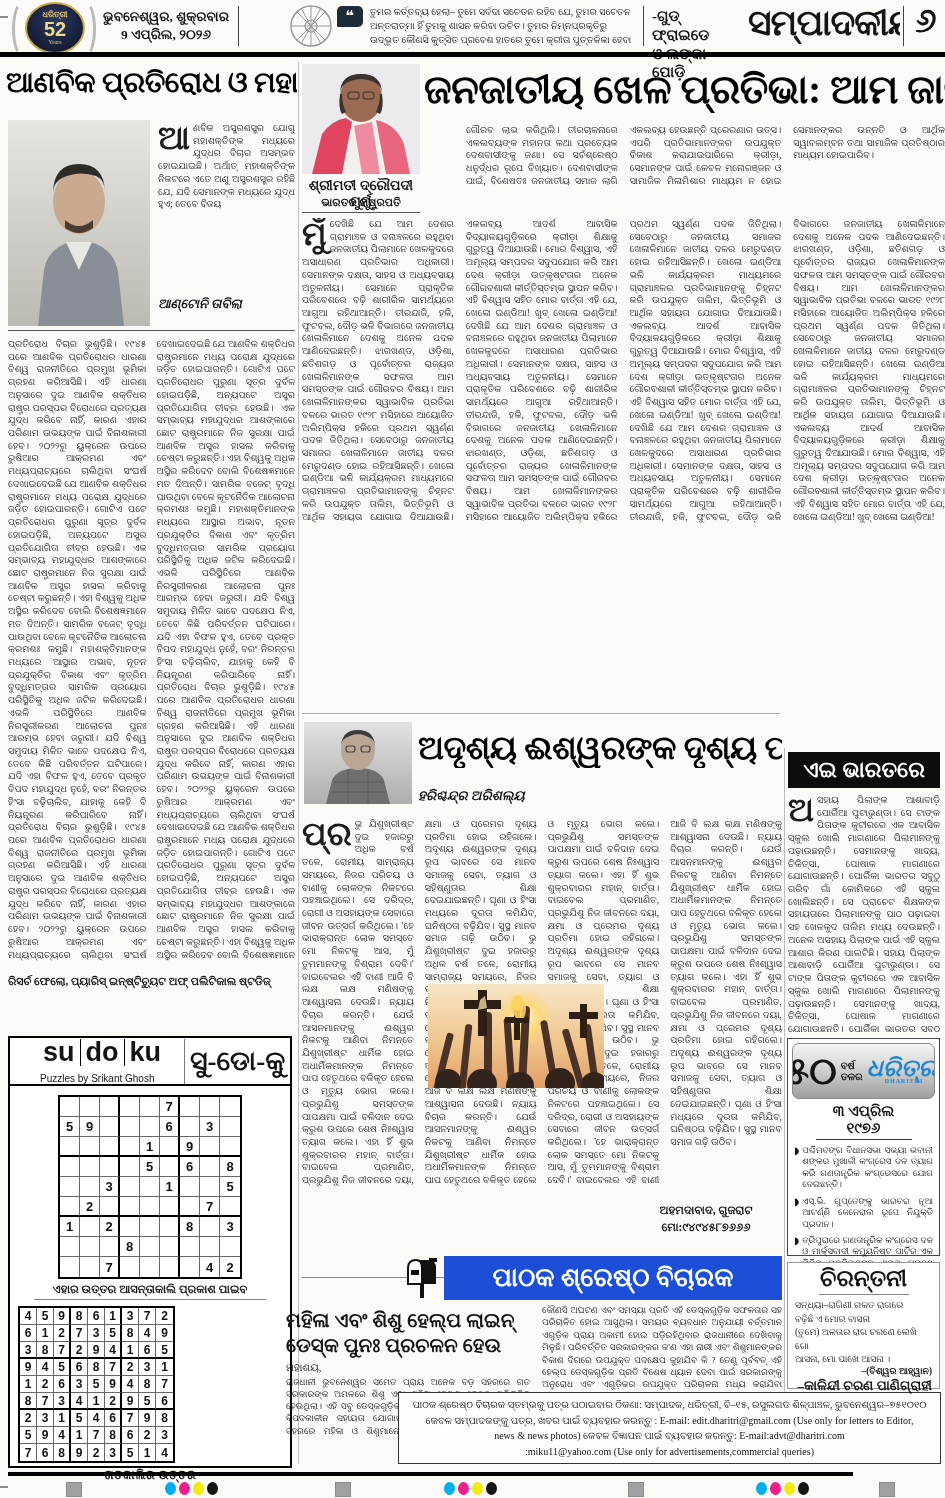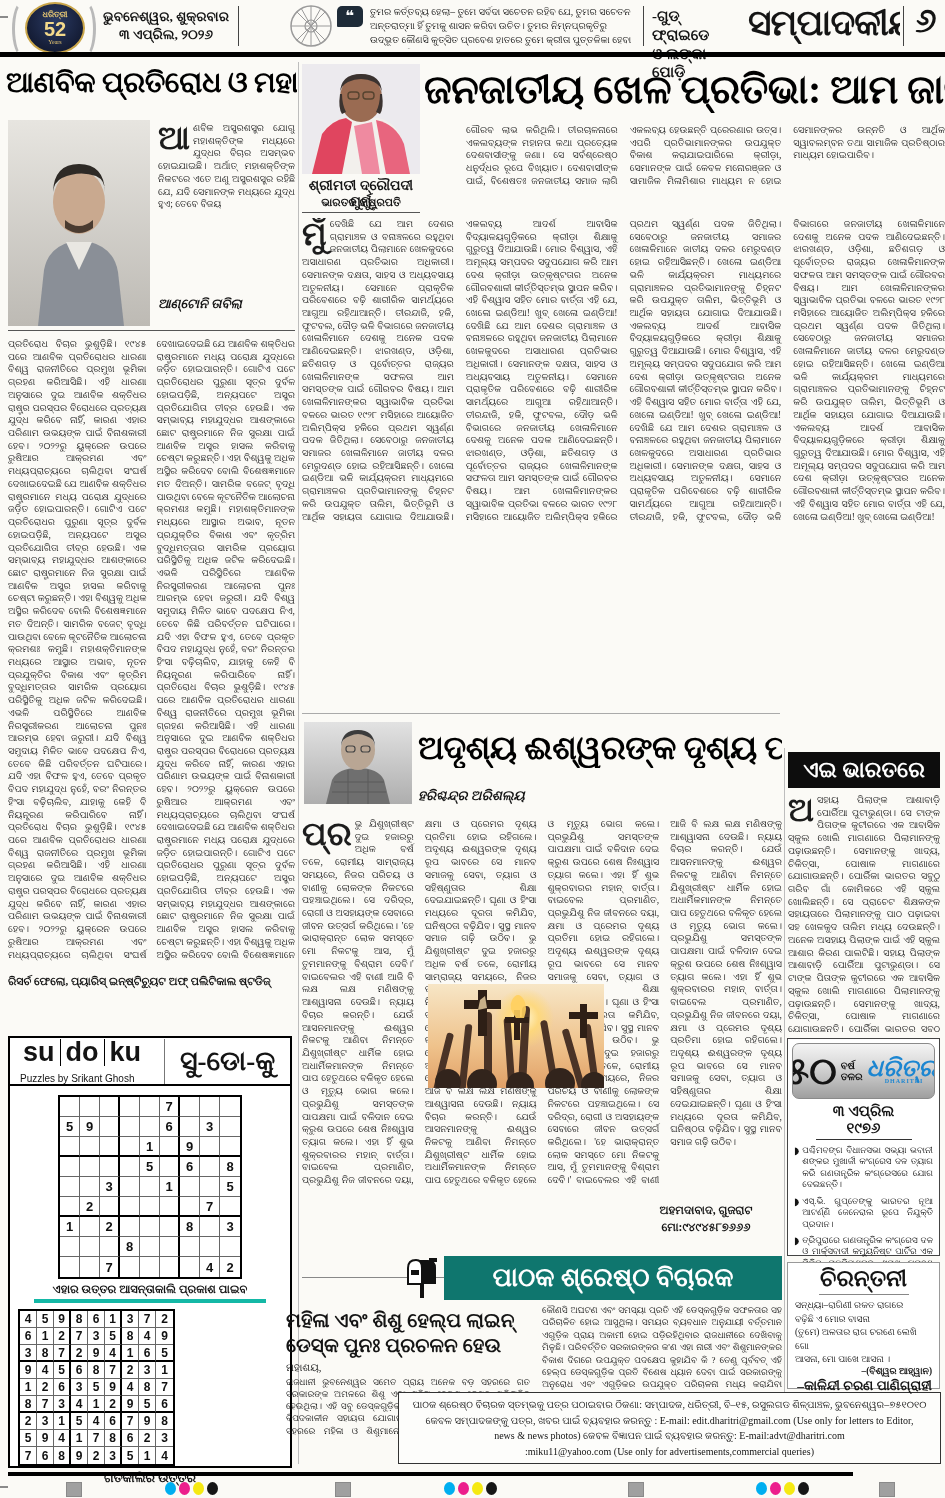--- a/index.html
+++ b/index.html
@@ -74,45 +74,45 @@
   #mi-photo{position:absolute;left:2px;top:6px;width:108px;height:82px;background:#d8d8d8;}
   #mi-caption{position:absolute;left:116px;top:72px;width:170px;font-size:13.5px;}
   #mi-headline{position:absolute;left:116px;top:14px;width:364px;font-size:33px;}
   #mi-body{position:absolute;left:0;top:102px;width:480px;height:424px;column-count:4;column-gap:11px;}
   #mi-photo2{position:absolute;left:126px;top:268px;width:176px;height:104px;z-index:2;}
   #mi-closing{position:absolute;left:328px;top:486px;width:152px;z-index:2;background:#fbfaf6;
     text-align:center;font-weight:bold;font-size:11.5px;line-height:1.5;}
 
   
   #sudoku{left:8px;top:1036px;width:284px;height:432px;border:2px solid #000;background:#fff;box-sizing:border-box;}
-  #sd-head{display:flex;align-items:center;height:46px;border-bottom:2px solid #000;}
+  #sd-head{display:flex;align-items:center;height:46px;border-bottom:2px solid #000;padding-left:20px;}
   #sd-logo{width:146px;padding-left:8px;border-right:1px solid #777;}
   #sd-logo-word{display:flex;font-family:"Liberation Sans",sans-serif;font-weight:bold;font-size:27px;line-height:1;}
   #sd-logo-word span{padding:0 5px;}
   #sd-logo-word span + span{border-left:1.5px solid #000;}
   #sd-byline{font-family:"Liberation Sans",sans-serif;font-size:10px;margin-top:7px;padding-left:2px;}
   #sd-odia{flex:1;text-align:center;font-size:27px;font-weight:900;}
   .sd-grid{display:grid;background:#fff;border:2.5px solid #000;box-sizing:content-box;}
   #sd-puzzle{grid-template-columns:repeat(9,20px);grid-auto-rows:20px;margin:9px auto 4px auto;width:180px;}
   #sd-solution{grid-template-columns:repeat(9,17px);grid-auto-rows:17px;width:153px;}
   .sd-cell{border-right:1px solid #666;border-bottom:1px solid #666;display:flex;align-items:center;justify-content:center;
     font-family:"Liberation Sans",sans-serif;font-weight:bold;font-size:13px;color:#111;}
   #sd-solution .sd-cell{font-size:12px;}
   .sd-cell.tr{border-right:2.5px solid #000;}
   .sd-cell.tb{border-bottom:2.5px solid #000;}
   .sd-cell.er{border-right:none;} .sd-cell.eb{border-bottom:none;}
-  #sd-note-top{text-align:center;font-size:11.5px;font-weight:bold;border-bottom:4px solid #14b8a6;width:232px;margin:2px auto 6px auto;padding-bottom:3px;}
+  #sd-note-top{text-align:center;font-size:11.5px;font-weight:bold;border-bottom:1px solid #14b8a6;width:232px;margin:2px auto 6px auto;padding-bottom:3px;}
   #sd-bottom{display:flex;padding:0 8px;}
   #sd-instr{width:98px;font-size:10.5px;line-height:1.5;text-align:right;padding-right:8px;overflow:hidden;height:156px;}
   #sd-note-bottom{text-align:center;font-size:12.5px;font-weight:bold;margin-top:5px;}
 
   
   #readers{left:286px;top:1256px;width:496px;height:134px;}
   #mailbox-icon{position:absolute;left:116px;top:2px;width:36px;height:40px;}
-  #readers-banner{position:absolute;left:158px;top:0;width:338px;height:44px;background:#0f766e;color:#fff;
+  #readers-banner{position:absolute;left:158px;top:0;width:338px;height:44px;background:#1d4ed8;color:#fff;
     font-size:26px;font-weight:900;text-align:center;line-height:44px;overflow:hidden;}
   #letter-left{position:absolute;left:0;top:52px;width:244px;height:132px;overflow:hidden;}
   .letter-hl{font-size:20px;font-weight:900;line-height:1.25;white-space:nowrap;overflow:hidden;}
   #letter-salutation{font-size:10.5px;margin:4px 0 2px 0;}
   #letter-left-body{font-size:9px;line-height:1.35;height:66px;}
   #letter-right{position:absolute;left:256px;top:48px;width:240px;height:118px;overflow:hidden;}
   #letter-right-body{font-size:9px;line-height:1.38;height:96px;}
   #letter-signature{font-size:11px;font-weight:bold;text-align:right;margin-top:2px;}
 
   
@@ -163,21 +163,21 @@
       <div class="wreath l"></div>
       <div class="wreath r"></div>
       <div id="logo-circle">
         <span class="nm">ଧରିତ୍ରୀ</span>
         <span class="num">52</span>
         <span class="yr">Years</span>
       </div>
     </div>
     <div class="abs" id="dateline">
       <div>ଭୁବନେଶ୍ୱର, ଶୁକ୍ରବାର</div>
-      <div>୩ ଏପ୍ରିଲ, ୨୦୨୬</div>
+      <div>9 ଏପ୍ରିଲ, ୨୦୨୬</div>
     </div>
     <div class="abs vline" id="vl1"></div>
     <svg class="abs" id="wheel" viewBox="0 0 46 46">
       <circle cx="23" cy="23" r="20" fill="none" stroke="#9a9a9a" stroke-width="1.5"></circle>
       <circle cx="23" cy="23" r="6" fill="none" stroke="#9a9a9a" stroke-width="1.2"></circle>
       <g stroke="#9a9a9a" stroke-width="1">
         <line x1="23" y1="3" x2="23" y2="43"></line>
           <line x1="3" y1="23" x2="43" y2="23"></line>
         <line x1="9" y1="9" x2="37" y2="37"></line>
           <line x1="37" y1="9" x2="9" y2="37"></line>

